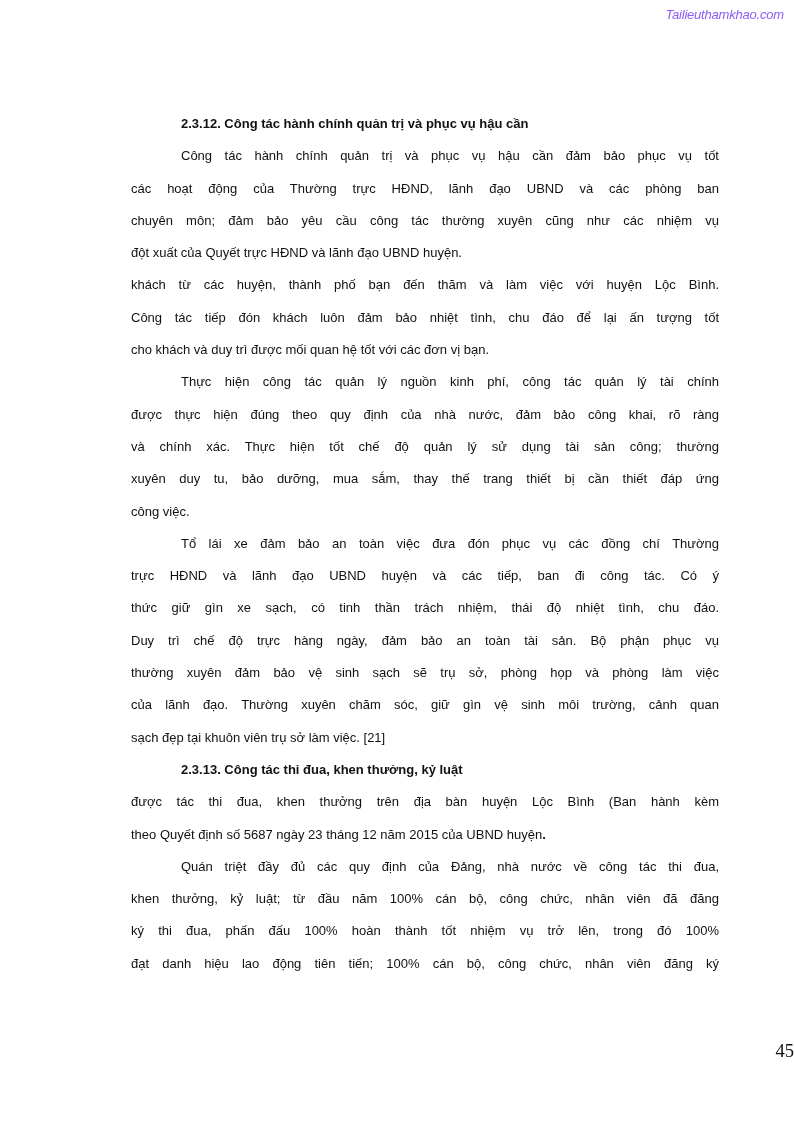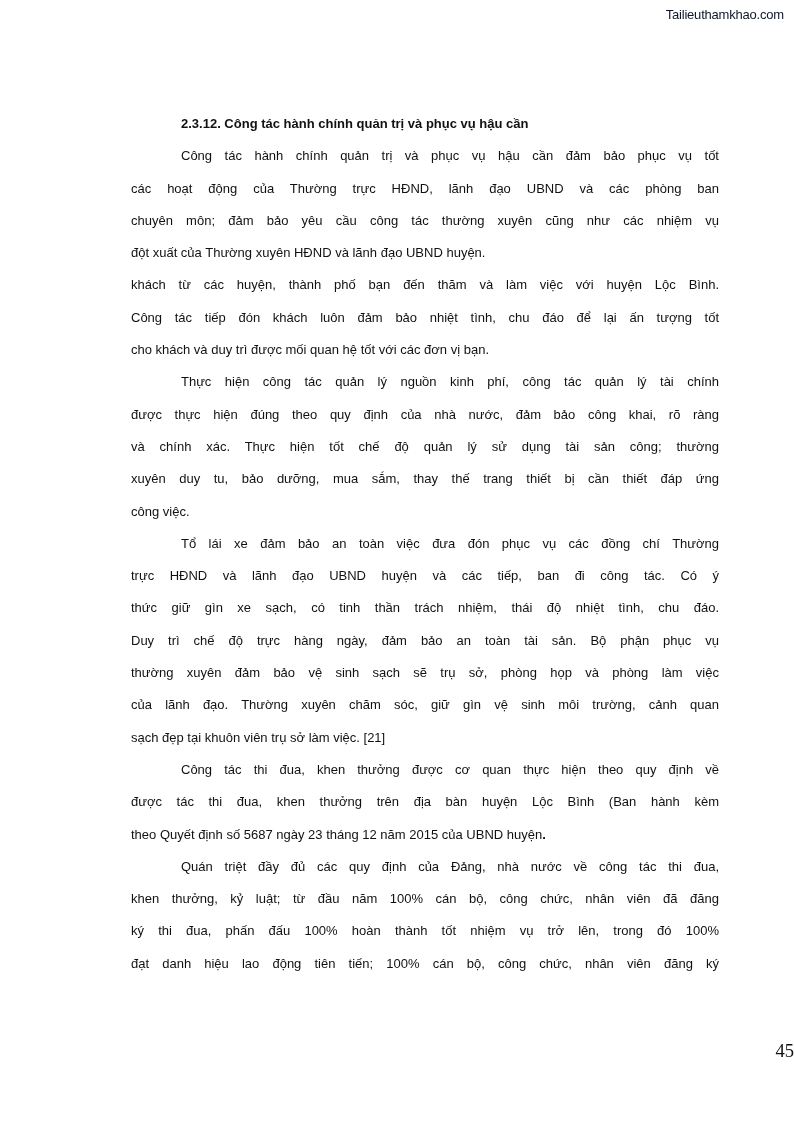--- a/index.html
+++ b/index.html
@@ -1,20 +1,21 @@
 <!DOCTYPE html>
 <html><head>
   <meta charset="utf-8">
   <style>
     html, body { margin: 0; padding: 0; background: #ffffff; }
     body { width: 794px; height: 1123px; position: relative; overflow: hidden; }
     .watermark {
       position: absolute; top: 7px; right: 10px;
-      font-family: "Liberation Sans", sans-serif; font-size: 13px; color: #0f172a;
+      font-family: "Liberation Sans", sans-serif; font-size: 13px; color: #8b5cf6;
       letter-spacing: -0.2px;
+      font-style: italic;
     }
     .page {
       position: absolute; left: 131px; top: 108px; width: 588px;
       font-family: Liberation Sans, sans-serif; font-size: 13px; color: #111;
     }
     .line {
       height: 32.3px; line-height: 32.3px; white-space: nowrap;
       text-align: justify; text-align-last: justify; overflow: visible;
     }
     .line.last { text-align-last: left; }
@@ -32,21 +33,21 @@
 <div class="watermark">Tailieuthamkhao.com</div>
 
 <div class="page">
 
   <div class="line heading">2.3.12. Công tác hành chính quản trị và phục vụ hậu cần</div>
 
   <div>
     <div class="line indent">Công tác hành chính quản trị và phục vụ hậu cần đảm bảo phục vụ tốt</div>
     <div class="line">các hoạt động của Thường trực HĐND, lãnh đạo UBND và các phòng ban</div>
     <div class="line">chuyên môn; đảm bảo yêu cầu công tác thường xuyên cũng như các nhiệm vụ</div>
-    <div class="line last">đột xuất của Thường xuyên HĐND và lãnh đạo UBND huyện.</div>
+    <div class="line last">đột xuất của Quyết trực HĐND và lãnh đạo UBND huyện.</div>
   </div>
 
   <div>
     <div class="line">khách từ các huyện, thành phố bạn đến thăm và làm việc với huyện Lộc Bình.</div>
     <div class="line">Công tác tiếp đón khách luôn đảm bảo nhiệt tình, chu đáo để lại ấn tượng tốt</div>
     <div class="line last">cho khách và duy trì được mối quan hệ tốt với các đơn vị bạn.</div>
   </div>
 
   <div>
     <div class="line indent">Thực hiện công tác quản lý nguồn kinh phí, công tác quản lý tài chính</div>
@@ -59,23 +60,23 @@
   <div>
     <div class="line indent">Tổ lái xe đảm bảo an toàn việc đưa đón phục vụ các đồng chí Thường</div>
     <div class="line">trực HĐND và lãnh đạo UBND huyện và các tiếp, ban đi công tác. Có ý</div>
     <div class="line">thức giữ gìn xe sạch, có tinh thần trách nhiệm, thái độ nhiệt tình, chu đáo.</div>
     <div class="line">Duy trì chế độ trực hàng ngày, đảm bảo an toàn tài sản. Bộ phận phục vụ</div>
     <div class="line">thường xuyên đảm bảo vệ sinh sạch sẽ trụ sở, phòng họp và phòng làm việc</div>
     <div class="line">của lãnh đạo. Thường xuyên chăm sóc, giữ gìn vệ sinh môi trường, cảnh quan</div>
     <div class="line last">sạch đẹp tại khuôn viên trụ sở làm việc. [21]</div>
   </div>
 
+  <div class="line heading">2.3.13. Công tác thi đua, khen thưởng, kỷ luật</div>
 
   <div>
-    <div class="line indent">Công tác thi đua, khen thưởng được cơ quan thực hiện theo quy định về</div>
     <div class="line">được tác  thi đua, khen thưởng trên địa bàn huyện Lộc Bình (Ban hành kèm</div>
     <div class="line last"><span>theo Quyết định số 5687 ngày 23 tháng 12 năm 2015 của UBND huyện</span><b class="inline">.</b></div>
   </div>
 
   <div>
     <div class="line indent">Quán triệt đầy đủ các quy định của Đảng, nhà nước về công tác thi đua,</div>
     <div class="line">khen thưởng, kỷ luật; từ đầu năm 100% cán bộ, công chức, nhân viên đã đăng</div>
     <div class="line">ký thi đua, phấn đấu 100% hoàn thành tốt nhiệm vụ trở lên, trong đó 100%</div>
     <div class="line">đạt danh hiệu lao động tiên tiến; 100% cán bộ, công chức, nhân viên đăng ký</div>
   </div>

